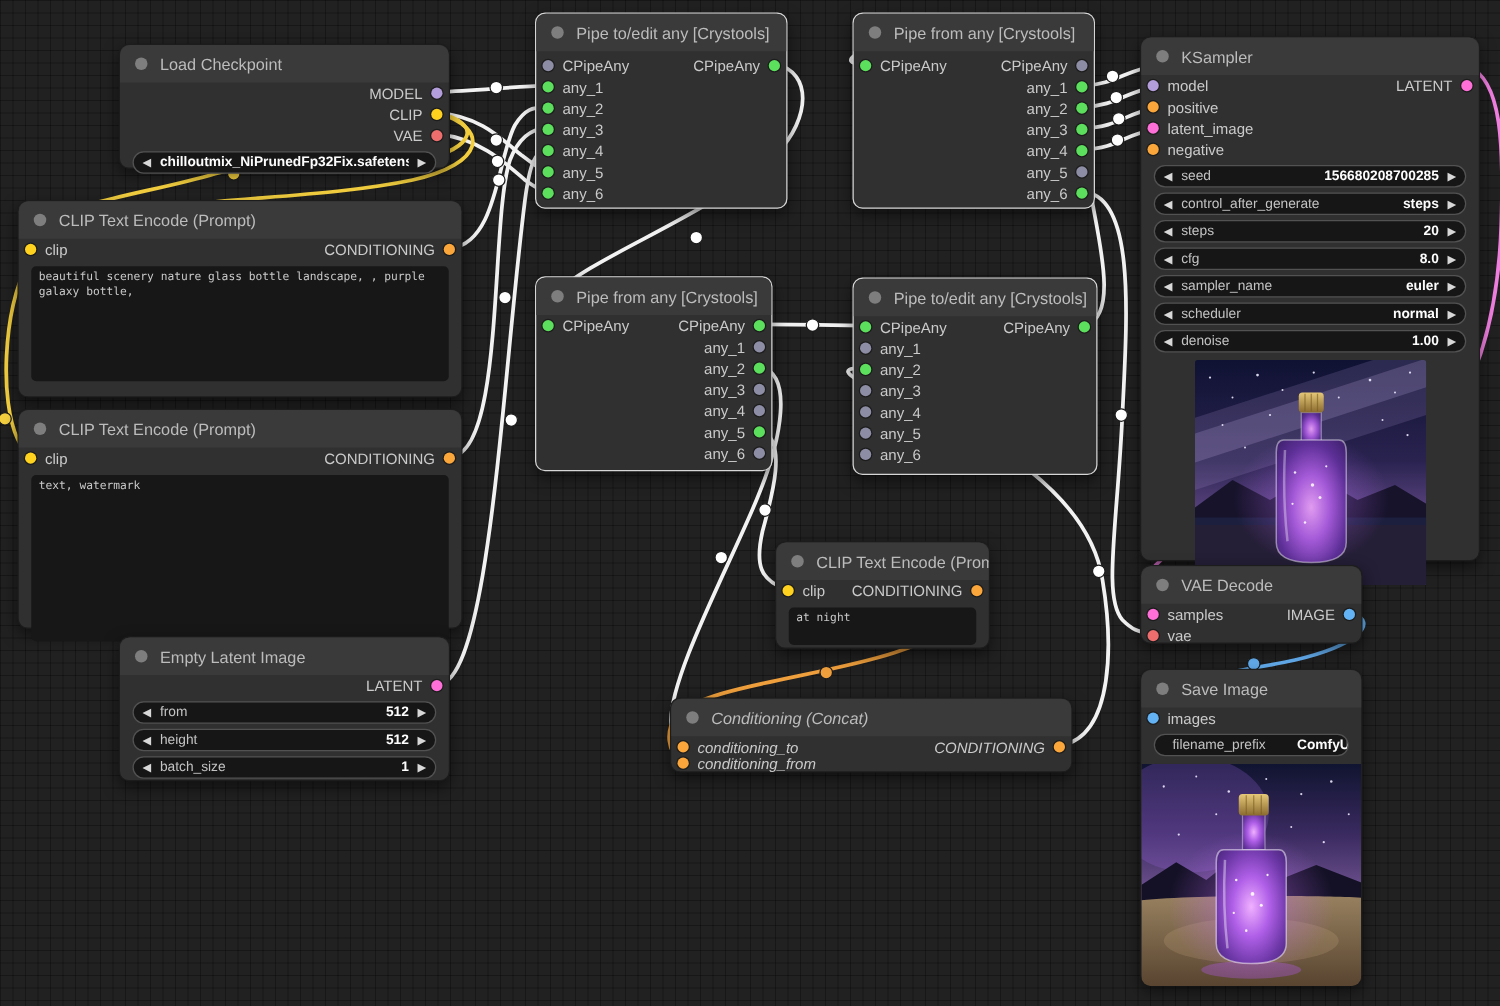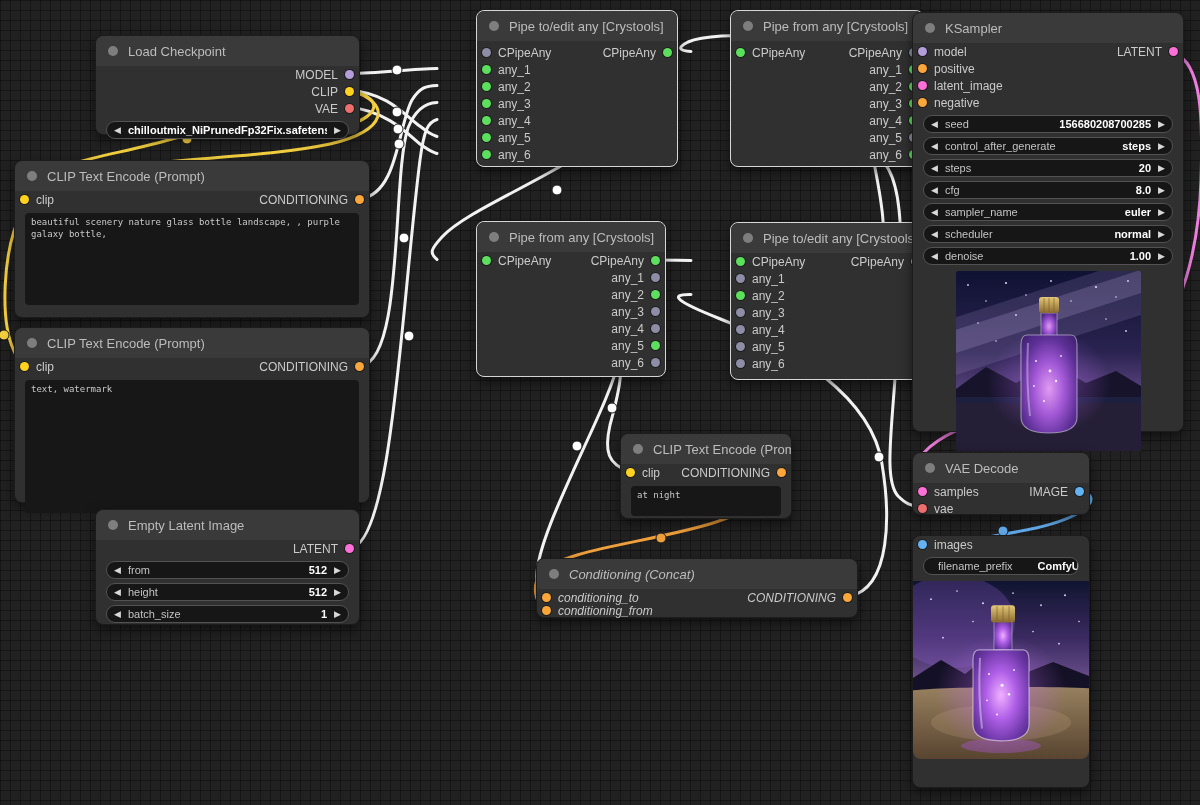--- a/index.html
+++ b/index.html
@@ -6,21 +6,21 @@
   #canvas{position:relative;width:1200px;height:805px;overflow:hidden;
     background-color:#212121;
     background-image:linear-gradient(rgba(0,0,0,.32) 1px,transparent 1px),
                      linear-gradient(90deg,rgba(0,0,0,.32) 1px,transparent 1px);
     background-size:10px 10px;
     font-family:"Liberation Sans",sans-serif;}
   #wires{position:absolute;left:0;top:0;z-index:1;}
   #nodes{position:absolute;left:0;top:0;width:100%;height:100%;z-index:2;}
   .node{position:absolute;background:#303030;border:1px solid #1c1c1c;border-radius:8px;
     box-shadow:0 5px 12px rgba(0,0,0,.5);box-sizing:border-box;}
-  .node.selected{border:1px solid #d6d6d6;margin-left:48px;}
+  .node.selected{border:1px solid #d6d6d6;}
   .node-header{height:30px;display:flex;align-items:center;gap:10px;padding:0 12px;
     background:#3a3a3a;border-radius:8px 8px 0 0;color:#bcbcbc;font-size:13px;white-space:nowrap;overflow:hidden;}
   .collapse-dot{width:10px;height:10px;border-radius:50%;background:#7e7e7e;flex:none;}
   .node-body{padding-top:0;}
   .slot-row{display:flex;align-items:center;height:17px;padding:0 5px;font-size:12px;color:#cacaca;}
   .dot{width:9px;height:9px;border-radius:50%;flex:none;box-shadow:0 0 0 1px rgba(0,0,0,.4);}
   .slot-label{margin:0 7px;white-space:nowrap;}
   .spacer{flex:1;}
   .widget{height:16px;margin:4px 10px 0;background:#161616;border:1px solid #525252;border-radius:9px;
     display:flex;align-items:center;padding:0 7px;font-size:11px;color:#c3c3c3;white-space:nowrap;overflow:hidden;}
@@ -515,21 +515,21 @@
             <span class="slot-label">CONDITIONING</span>
             <span class="dot" style="background: rgb(251, 166, 58);"></span>
           </div>
           <div class="slot-row" style="height: 13px;">
             <span class="dot" style="background: rgb(251, 166, 58);"></span>
             <span class="slot-label">conditioning_from</span>
             <span class="spacer"></span>
           </div>
         </div>
       </div>
-      <div class="node" style="left: 912px; top: 12px; width: 272px; height: 420px;">
+      <div class="node" style="left: 912px; top: 29px; width: 272px; height: 420px;">
         <div class="node-header">
           <span class="collapse-dot"></span>
           <span class="node-title">KSampler</span>
         </div>
         <div class="node-body" style="padding-top: 0px;">
           <div class="slot-row">
             <span class="dot" style="background: rgb(179, 157, 219);"></span>
             <span class="slot-label">model</span>
             <span class="spacer"></span>
             <span class="slot-label">LATENT</span>
@@ -618,20 +618,24 @@
             <span class="dot" style="background: rgb(99, 179, 244);"></span>
           </div>
           <div class="slot-row">
             <span class="dot" style="background: rgb(238, 110, 110);"></span>
             <span class="slot-label">vae</span>
             <span class="spacer"></span>
           </div>
         </div>
       </div>
       <div class="node" style="left: 912px; top: 535px; width: 178px; height: 253px;">
+        <div class="node-header">
+          <span class="collapse-dot"></span>
+          <span class="node-title">Save Image</span>
+        </div>
         <div class="node-body" style="padding-top: 0px;">
           <div class="slot-row">
             <span class="dot" style="background: rgb(99, 179, 244);"></span>
             <span class="slot-label">images</span>
             <span class="spacer"></span>
           </div>
           <div class="widget center">
             <span class="wlabel">filename_prefix</span>
             <span class="wvalue">ComfyUI</span>
           </div>

